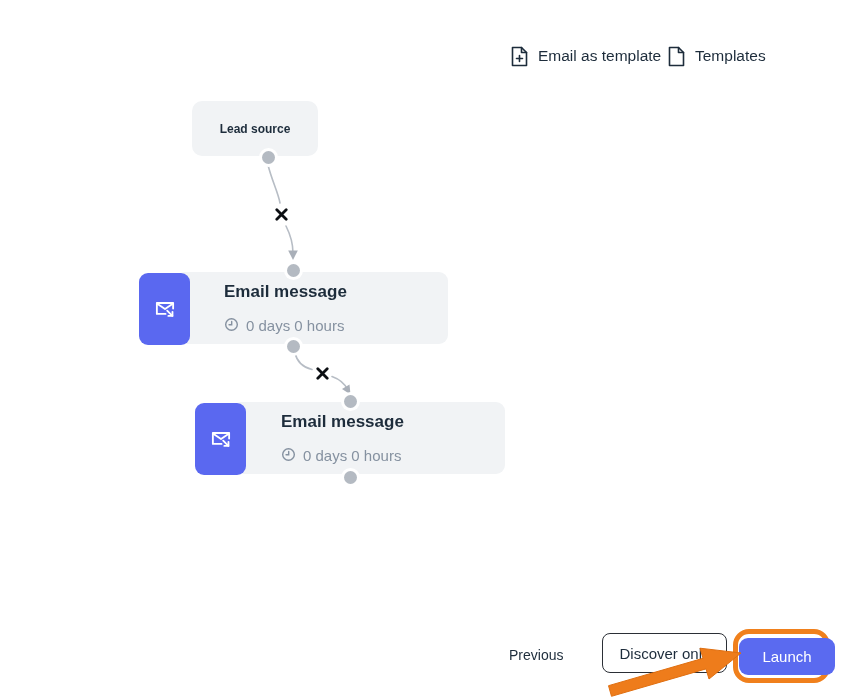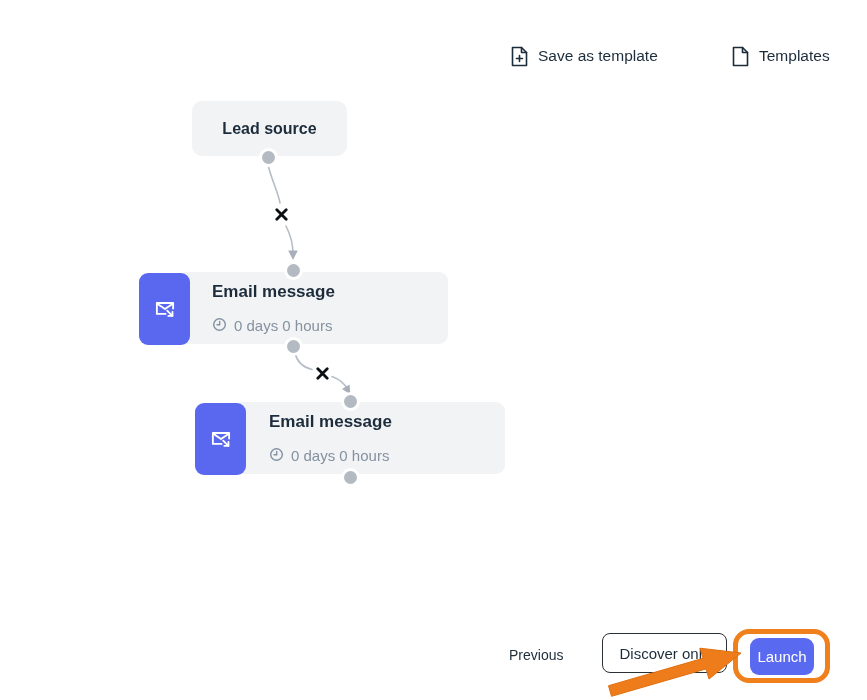--- a/index.html
+++ b/index.html
@@ -10,38 +10,38 @@
   .hdr-btn {
     position: absolute; top: 43px; height: 26px;
     display: flex; align-items: center; gap: 10px;
     background: none; border: none; cursor: pointer;
     font-family: inherit; font-size: 15.5px; font-weight: 500; color: #1d2c3b;
   }
   .hdr-btn svg { display: block; }
 
   
   .node-lead {
-    position: absolute; left: 192px; top: 101px; width: 155px; height: 55px;
+    position: absolute; left: 192px; top: 101px; width: 126px; height: 55px;
     background: #f1f3f5; border-radius: 10px;
     display: flex; align-items: center; justify-content: center;
-    font-size: 16px; font-weight: 700; color: #1d2c3b; cursor: pointer;
+    font-size: 12px; font-weight: 700; color: #1d2c3b; cursor: pointer;
   }
   .node-email { position: absolute; cursor: pointer; }
   .node-email .body {
     position: absolute; left: 37px; top: 0; height: 72px;
     background: #f1f3f5; border-radius: 9px;
   }
   .node-email .nicon {
     position: absolute; left: 0; top: 1px; width: 51px; height: 72px;
     background: #5a68f0; border-radius: 9px;
     display: flex; align-items: center; justify-content: center;
   }
   .node-email .txt {
     position: absolute; top: 0; height: 72px;
-    display: flex; flex-direction: column; justify-content: center; gap: 15px;
+    display: flex; flex-direction: column; justify-content: center; gap: 15px; margin-left: 12px;
   }
   .node-title { font-size: 17px; font-weight: 700; color: #1d2c3b; }
   .node-delay { display: flex; gap: 7px; font-size: 15px; color: #8591a0; }
 
   
   .dot {
     position: absolute; width: 13px; height: 13px; border-radius: 50%;
     background: #b4bac2; box-shadow: 0 0 0 3px #ffffff; cursor: pointer;
   }
   .xmark {
@@ -59,40 +59,40 @@
     position: absolute; left: 602px; top: 633px; width: 125px; height: 40px;
     background: #ffffff; border: 1.5px solid #2b2f36; border-radius: 8px;
     font-family: inherit; font-size: 15px; font-weight: 500; color: #1d2c3b;
     cursor: pointer; overflow: hidden; white-space: nowrap;
   }
   .launch-ring {
     position: absolute; left: 733px; top: 629px; width: 97px; height: 54px;
     border: 5px solid #f0801c; border-radius: 16px;
   }
   .launch-btn {
-    position: absolute; left: 12px; top: 3.5px; width: 64px; height: 37px;
+    position: absolute; left: 1px; top: 3.5px; width: 96px; height: 37px;
     background: #5a6af0; border: none; border-radius: 9px;
     font-family: inherit; font-size: 15px; font-weight: 500; color: #ffffff; cursor: pointer;
   }
 
   svg.overlay { position: absolute; left: 0; top: 0; pointer-events: none; }
 </style>
 </head>
 <body>
 
 <button class="hdr-btn" style="left:511px;">
   <svg width="17" height="21" viewBox="0 0 17 21" fill="none" stroke="#1d2c3b" stroke-width="1.6" stroke-linejoin="round" stroke-linecap="round">
     <path d="M1.5 1.5 H10.5 L15.5 6.5 V19.5 H1.5 Z"></path>
     <path d="M10.5 1.5 V6.5 H15.5"></path>
     <path d="M8.5 9.5 V15.5 M5.5 12.5 H11.5"></path>
   </svg>
-  <span>Save as template</span>
+  <span>Email as template</span>
 </button>
 
-<button class="hdr-btn" style="left:732px;">
+<button class="hdr-btn" style="left:668px;">
   <svg width="17" height="21" viewBox="0 0 17 21" fill="none" stroke="#1d2c3b" stroke-width="1.6" stroke-linejoin="round" stroke-linecap="round">
     <path d="M1.5 1.5 H10.5 L15.5 6.5 V19.5 H1.5 Z"></path>
     <path d="M10.5 1.5 V6.5 H15.5"></path>
   </svg>
   <span>Templates</span>
 </button>
 
 <svg class="overlay" width="867" height="700" viewBox="0 0 867 700">
   <g fill="none" stroke="#b7bdc5" stroke-width="1.6" stroke-linecap="round">
     <path d="M268 165 C 272 181, 278 192, 280 203"></path>

